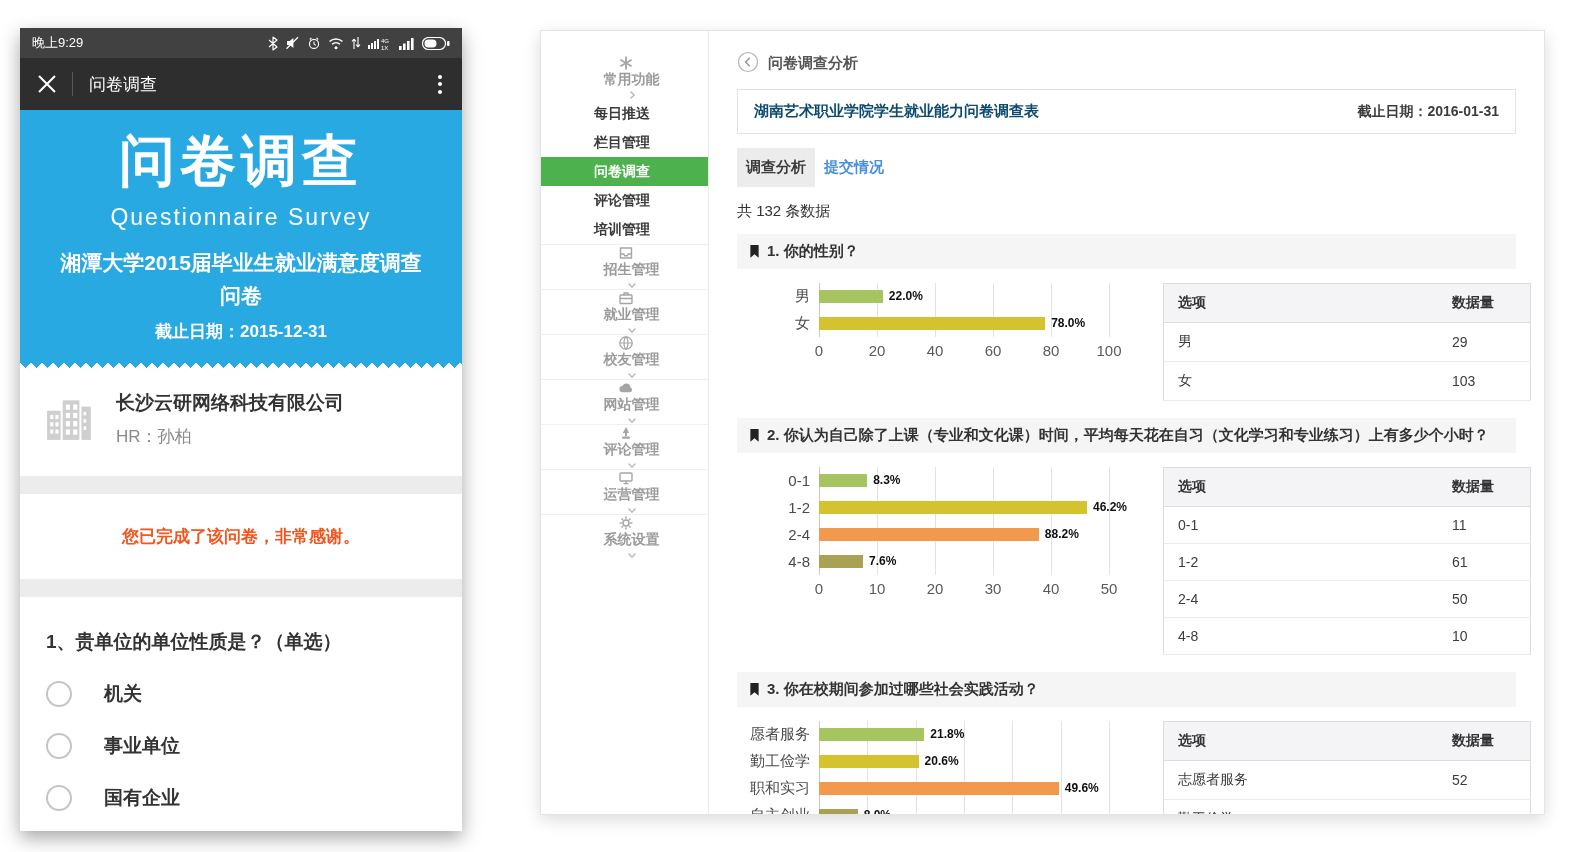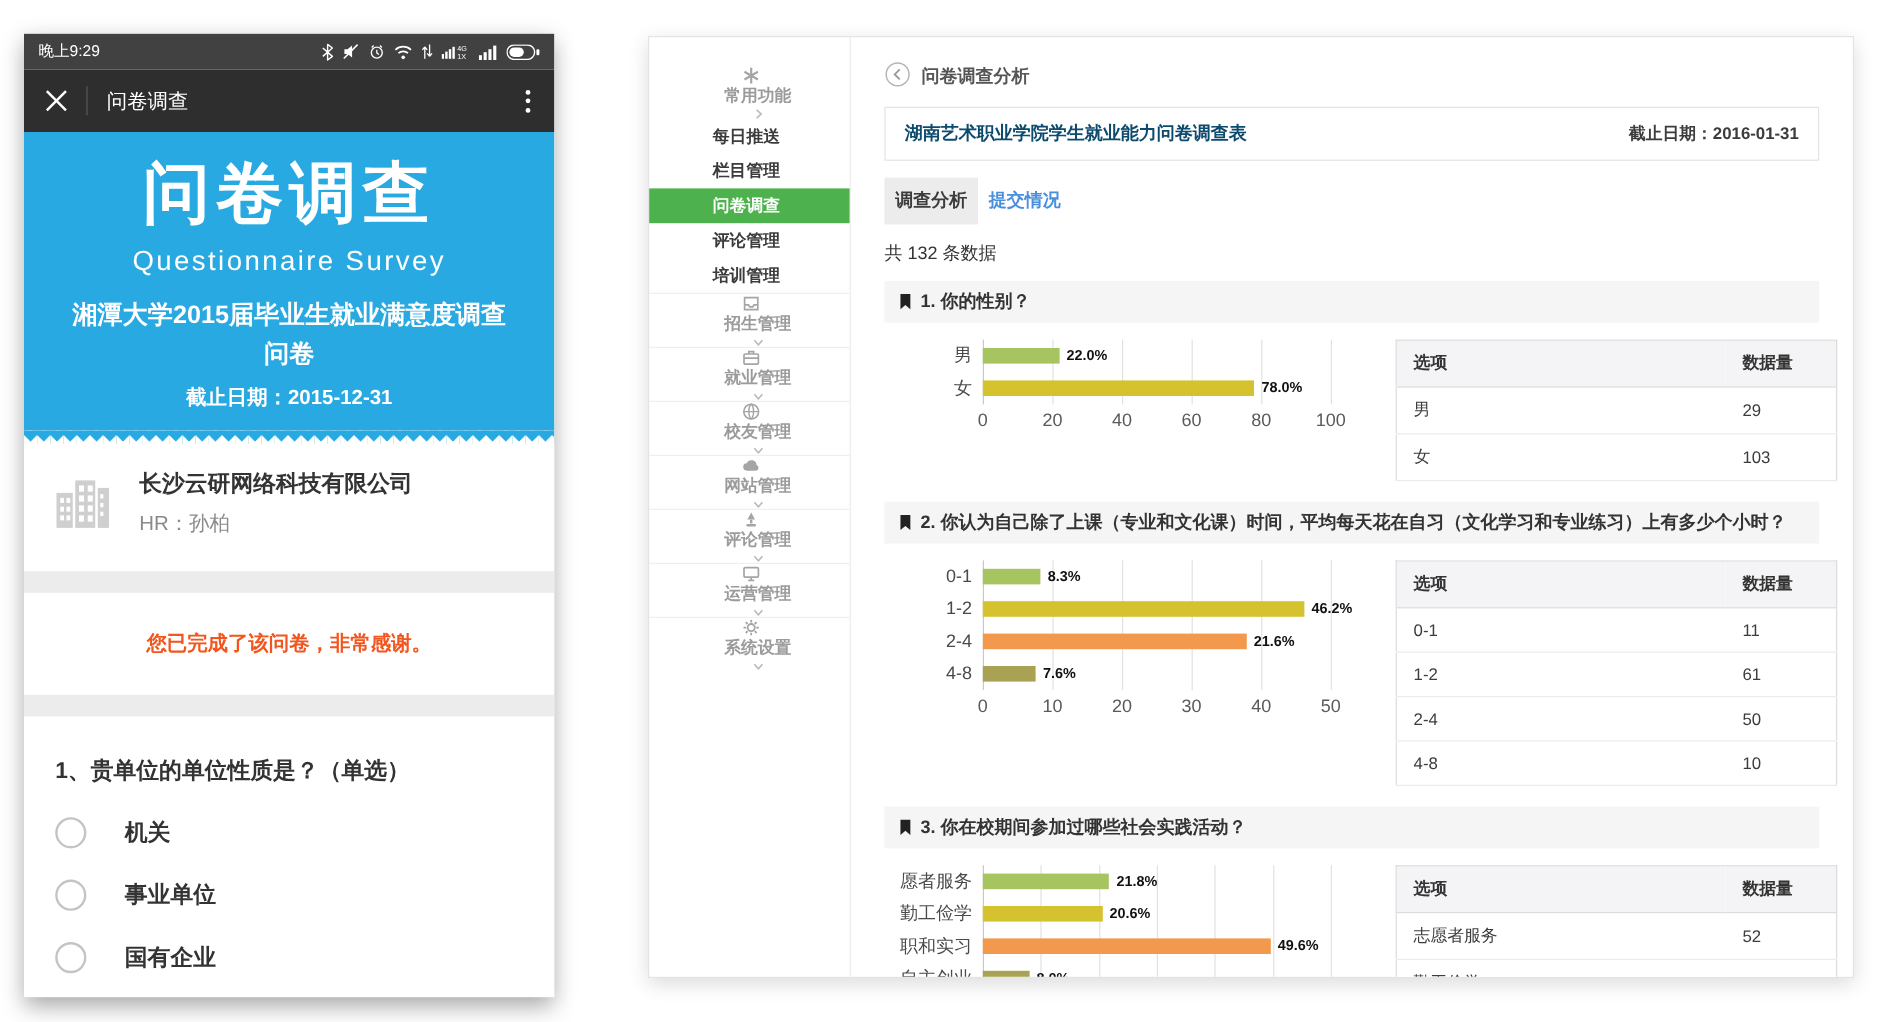--- a/index.html
+++ b/index.html
@@ -499,21 +499,21 @@
                   <span class="cat">1-2</span>
                   <span class="track" style="width: 290px;">
                     <i class="bar" style="width: 267.96px; background: rgb(212, 195, 47);"></i>
                     <b class="val" style="left: 273.96px;">46.2%</b>
                   </span>
                 </div>
                 <div class="chart-row">
                   <span class="cat">2-4</span>
                   <span class="track" style="width: 290px;">
                     <i class="bar" style="width: 219.82px; background: rgb(242, 153, 78);"></i>
-                    <b class="val" style="left: 225.82px;">21.6%</b>
+                    <b class="val" style="left: 225.82px;">88.2%</b>
                   </span>
                 </div>
                 <div class="chart-row">
                   <span class="cat">4-8</span>
                   <span class="track" style="width: 290px;">
                     <i class="bar" style="width: 44.08px; background: rgb(169, 162, 84);"></i>
                     <b class="val" style="left: 50.08px;">7.6%</b>
                   </span>
                 </div>
               </div>

